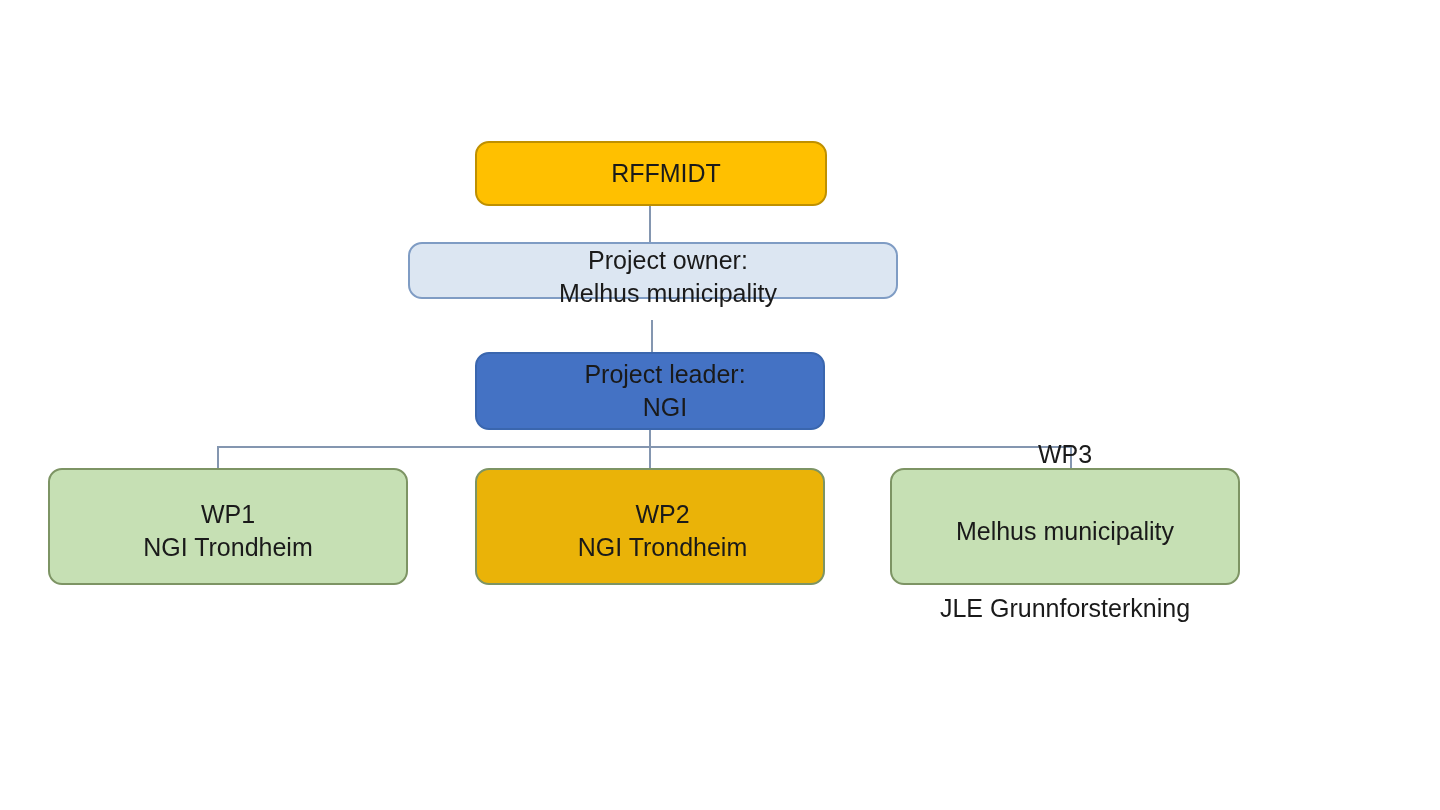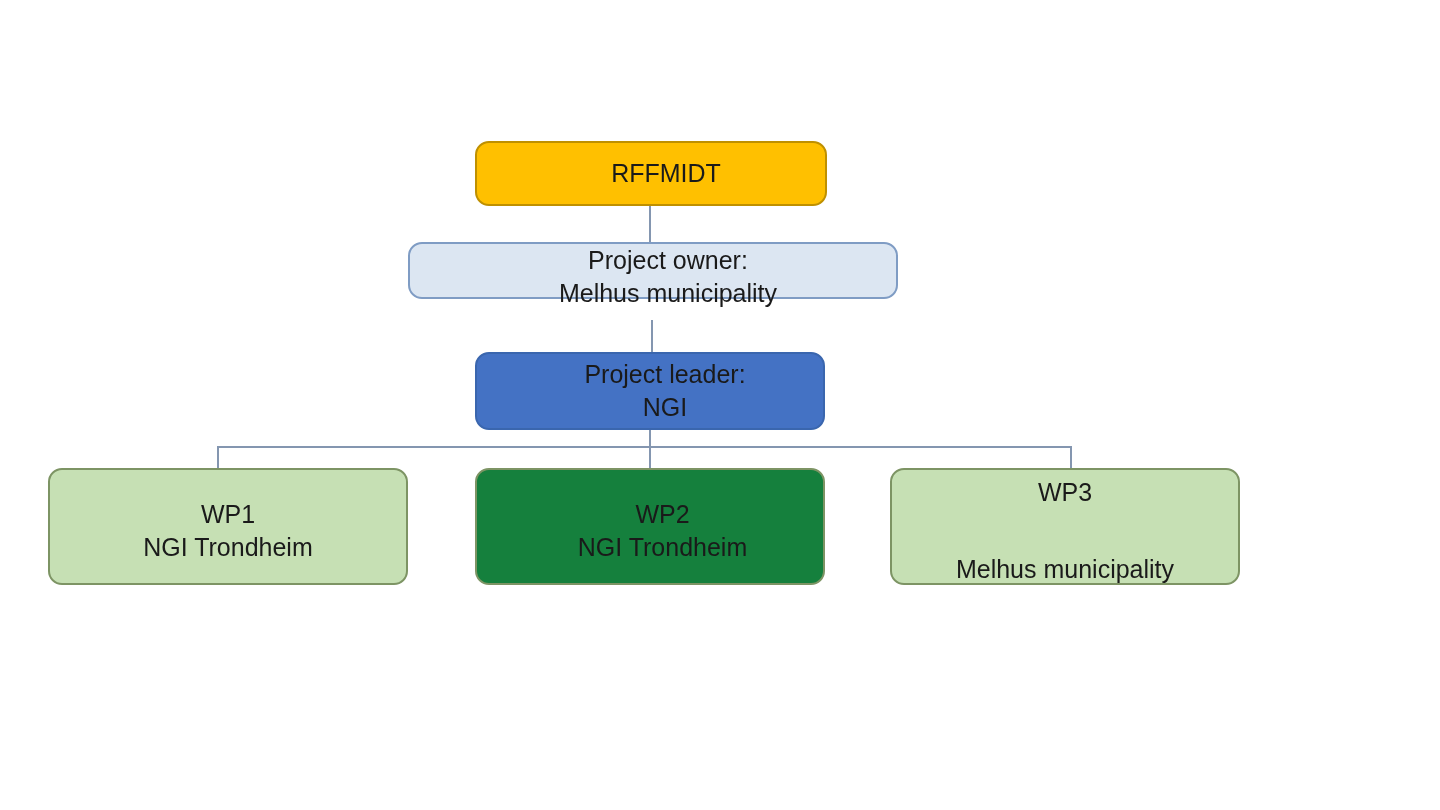--- a/index.html
+++ b/index.html
@@ -48,21 +48,21 @@
   #node-leader {
     left: 475px; top: 352px; width: 350px; height: 78px;
     background: #4472C4; border-color: #3A66AE;
   }
   #node-wp1 {
     left: 48px; top: 468px; width: 360px; height: 117px;
     background: #C6E0B4; border-color: #7D9464;
   }
   #node-wp2 {
     left: 475px; top: 468px; width: 350px; height: 117px;
-    background: #15803d; border-color: #7D9464; padding-left: 25px;
+    background: #eab308; border-color: #7D9464; padding-left: 25px;
   }
   #node-wp3 {
     left: 890px; top: 468px; width: 350px; height: 117px;
     background: #C6E0B4; border-color: #7D9464; gap: 44px;
   }
 
   .connector {
     position: absolute;
     background: #8496B0;
   }
@@ -110,15 +110,16 @@
   </div>
 
   <div class="node v-top" id="node-wp2">
     <span class="line">WP2</span>
     <span class="line">NGI Trondheim</span>
   </div>
 
   <div class="node v-top" id="node-wp3">
     <span class="line">WP3</span>
     <span class="line">Melhus municipality</span>
+    <span class="line">JLE Grunnforsterkning</span>
   </div>
 
 </div>
 
 </body></html>

